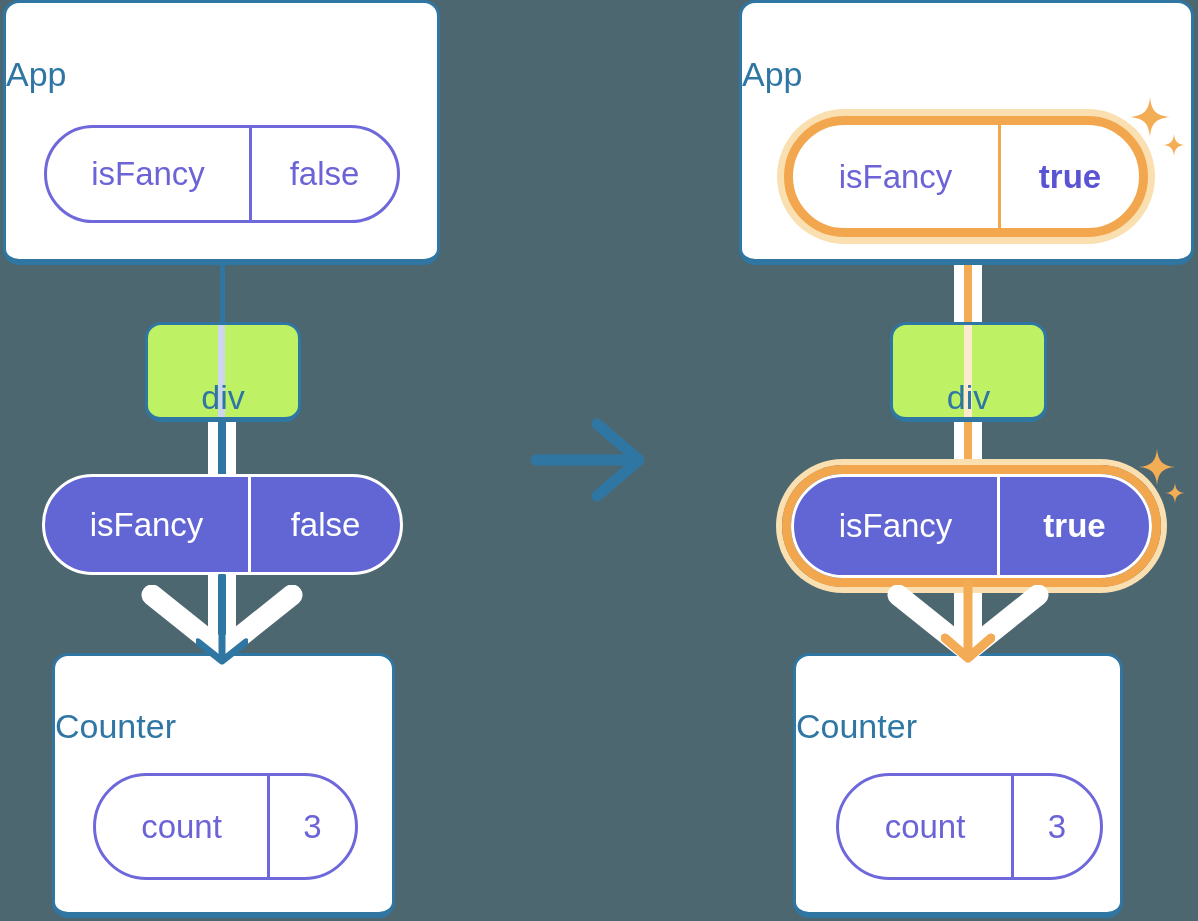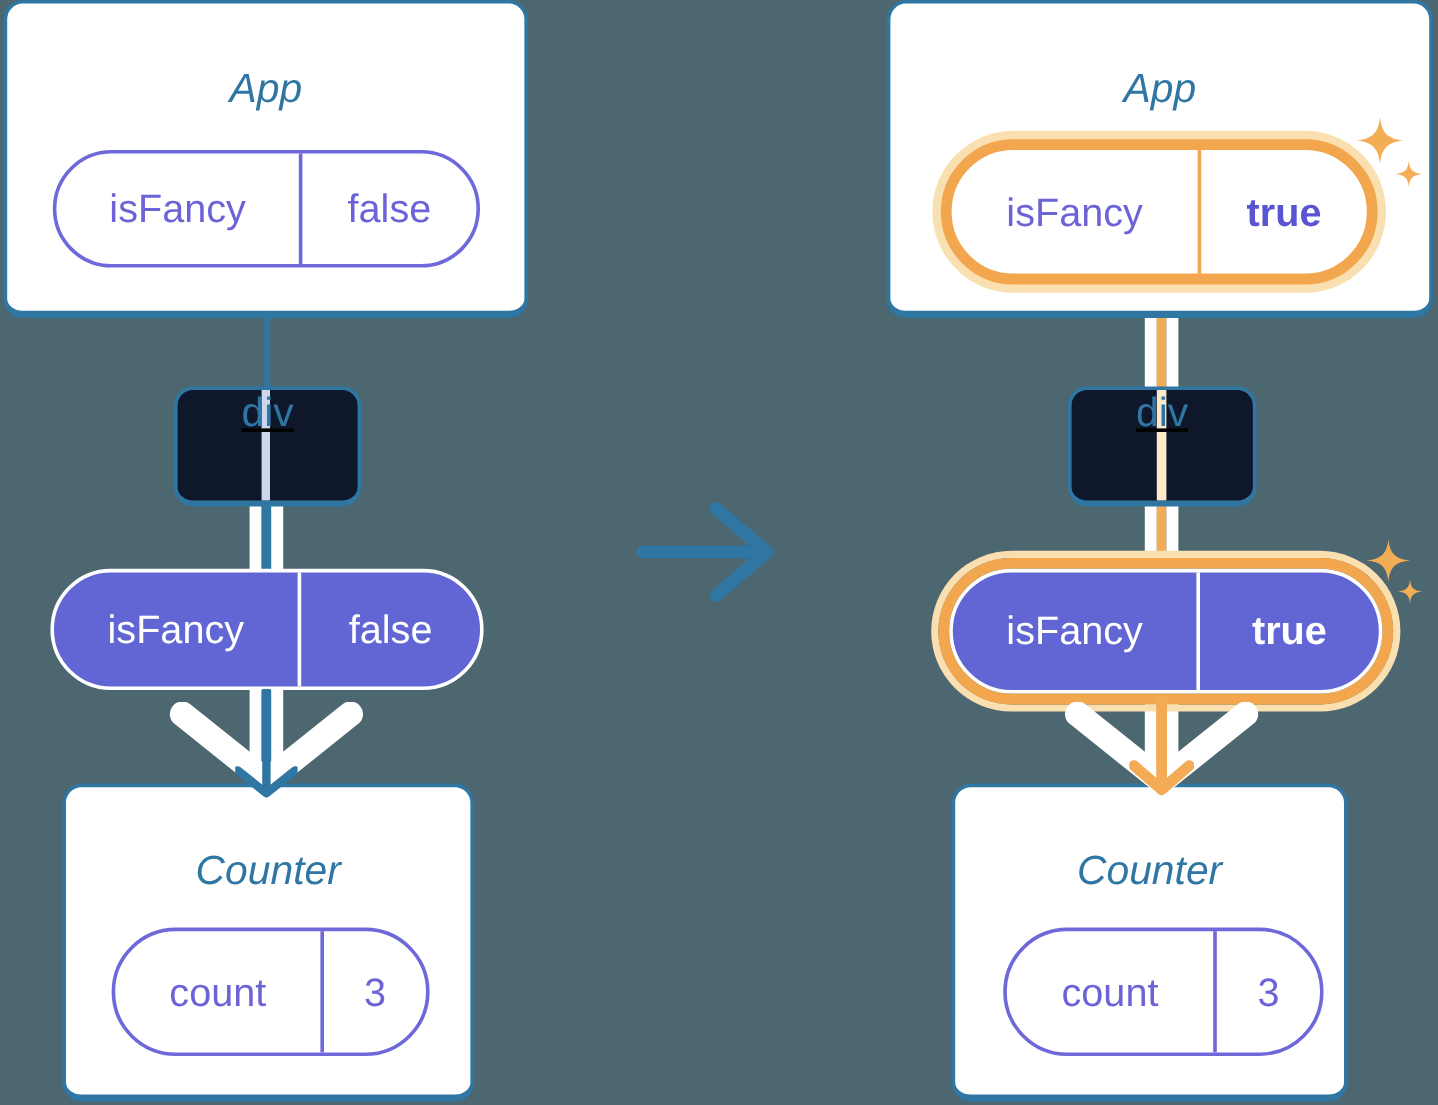--- a/index.html
+++ b/index.html
@@ -14,21 +14,21 @@
     --orange:#f2a74f;
     --orange-line:#f4ab55;
     --orange-pale:#fadfb0;
     --orange-faint:#fceacd;
   }
   html,body{margin:0;padding:0;}
   body{background:var(--bg);font-family:"Liberation Sans","DejaVu Sans",sans-serif;}
   #stage{position:relative;width:1198px;height:921px;background:var(--bg);overflow:hidden;}
 
   .card{position:absolute;background:#fff;border:3px solid var(--blue);border-bottom-width:6px;border-radius:16px;box-sizing:border-box;}
-  .card-title{position:absolute;left:0;right:0;text-align:center;font-size:34px;font-weight:500;color:var(--blue-text);line-height:42px;font-style:italic;}
+  .card-title{position:absolute;left:0;right:0;text-align:left;font-size:34px;font-weight:500;color:var(--blue-text);line-height:42px;}
 
   .pill{position:absolute;display:flex;box-sizing:border-box;align-items:stretch;}
   .pill .cell{display:flex;align-items:center;justify-content:center;font-size:33px;font-weight:500;}
   .outline-pill{border:3px solid var(--purple-outline);border-radius:54px;color:var(--purple-text);background:#fff;}
   .outline-pill .cell-l{border-right:3px solid var(--purple-outline);}
   .solid-pill{background:var(--purple-fill);border:3px solid #fff;border-radius:52px;color:#fff;}
   .solid-pill .cell-l{border-right:3px solid #fff;}
   .hl{border:9px solid var(--orange);box-sizing:border-box;position:absolute;}
   .hl-app{border-radius:62px;background:#fff;box-shadow:0 0 0 7px var(--orange-pale);display:flex;}
   .hl-app .cell{display:flex;align-items:center;justify-content:center;font-size:33px;}
@@ -39,21 +39,21 @@
   .hl-state .cell{display:flex;align-items:center;justify-content:center;font-size:33px;flex:none;}
   .hl-state .cell-l{border-right:3px solid #fff;font-weight:500;}
   .hl-state .cell-r{font-weight:700;flex:1;}
 
   .vline{position:absolute;}
   .stripe{position:absolute;display:flex;}
   .stripe .w{width:10px;background:#fff;}
   .stripe .core-b{width:8px;background:var(--blue);}
   .stripe .core-o{width:8px;background:var(--orange-line);}
 
-  .divnode{position:absolute;background:#0f172a;border:3px solid var(--blue);border-bottom-width:5px;border-radius:16px;box-sizing:border-box;display:flex;align-items:flex-start;justify-content:center;text-decoration:underline;}
+  .divnode{position:absolute;background:#bef264;border:3px solid var(--blue);border-bottom-width:5px;border-radius:16px;box-sizing:border-box;display:flex;align-items:flex-end;justify-content:center;}
   .divnode .through{position:absolute;top:0;bottom:0;}
   .divnode .lbl{position:relative;font-size:34px;font-weight:500;color:var(--blue-text);}
 
   svg{position:absolute;display:block;}
 </style>
 </head>
 <body>
 
 <div id="stage">
 

